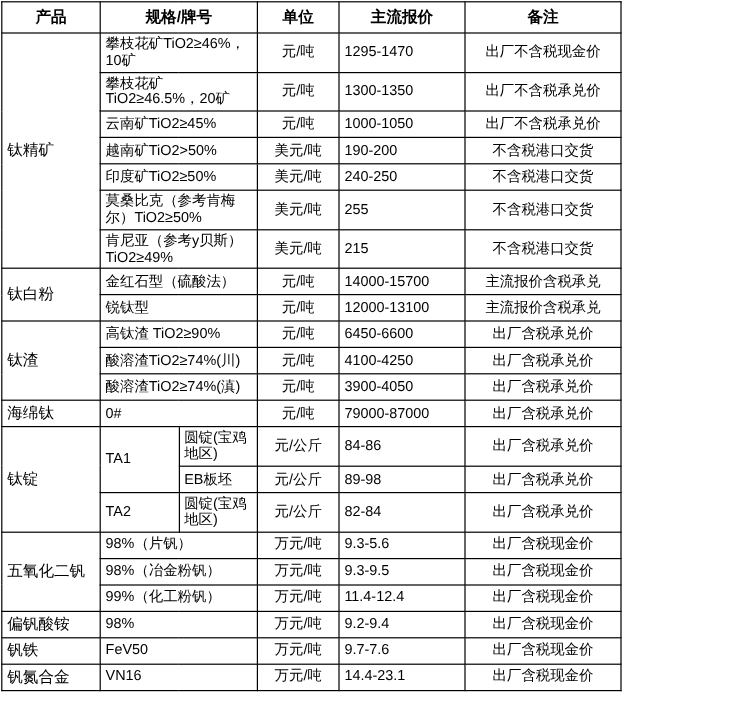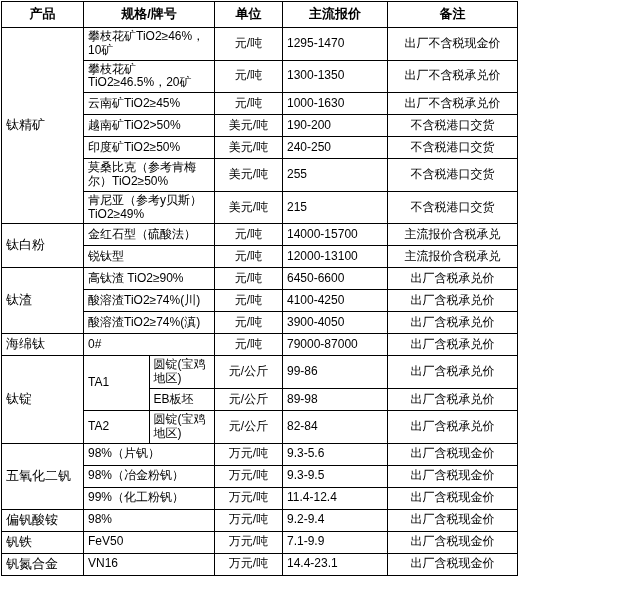--- a/index.html
+++ b/index.html
@@ -77,21 +77,21 @@
       </tr>
       <tr>
         <td class="spec-cell" colspan="2">攀枝花矿TiO2≥46.5%，20矿</td>
         <td class="unit-cell">元/吨</td>
         <td class="price-cell">1300-1350</td>
         <td class="note-cell">出厂不含税承兑价</td>
       </tr>
       <tr>
         <td class="spec-cell" colspan="2">云南矿TiO2≥45%</td>
         <td class="unit-cell">元/吨</td>
-        <td class="price-cell">1000-1630</td>
+        <td class="price-cell">1000-1050</td>
         <td class="note-cell">出厂不含税承兑价</td>
       </tr>
       <tr>
         <td class="spec-cell" colspan="2">越南矿TiO2&gt;50%</td>
         <td class="unit-cell">美元/吨</td>
         <td class="price-cell">190-200</td>
         <td class="note-cell">不含税港口交货</td>
       </tr>
       <tr>
         <td class="spec-cell" colspan="2">印度矿TiO2≥50%</td>
@@ -148,21 +148,21 @@
         <td class="spec-cell" colspan="2">0#</td>
         <td class="unit-cell">元/吨</td>
         <td class="price-cell">79000-87000</td>
         <td class="note-cell">出厂含税承兑价</td>
       </tr>
       <tr>
         <td class="cat-cell" rowspan="3">钛锭</td>
         <td class="spec-cell" rowspan="2">TA1</td>
         <td class="spec-cell">圆锭(宝鸡地区)</td>
         <td class="unit-cell">元/公斤</td>
-        <td class="price-cell">99-86</td>
+        <td class="price-cell">84-86</td>
         <td class="note-cell">出厂含税承兑价</td>
       </tr>
       <tr>
         <td class="spec-cell">EB板坯</td>
         <td class="unit-cell">元/公斤</td>
         <td class="price-cell">89-98</td>
         <td class="note-cell">出厂含税承兑价</td>
       </tr>
       <tr>
         <td class="spec-cell" rowspan="1">TA2</td>
@@ -194,21 +194,21 @@
         <td class="cat-cell" rowspan="1">偏钒酸铵</td>
         <td class="spec-cell" colspan="2">98%</td>
         <td class="unit-cell">万元/吨</td>
         <td class="price-cell">9.2-9.4</td>
         <td class="note-cell">出厂含税现金价</td>
       </tr>
       <tr>
         <td class="cat-cell" rowspan="1">钒铁</td>
         <td class="spec-cell" colspan="2">FeV50</td>
         <td class="unit-cell">万元/吨</td>
-        <td class="price-cell">7.1-9.9</td>
+        <td class="price-cell">9.7-7.6</td>
         <td class="note-cell">出厂含税现金价</td>
       </tr>
       <tr>
         <td class="cat-cell" rowspan="1">钒氮合金</td>
         <td class="spec-cell" colspan="2">VN16</td>
         <td class="unit-cell">万元/吨</td>
         <td class="price-cell">14.4-23.1</td>
         <td class="note-cell">出厂含税现金价</td>
       </tr>
     </tbody>

